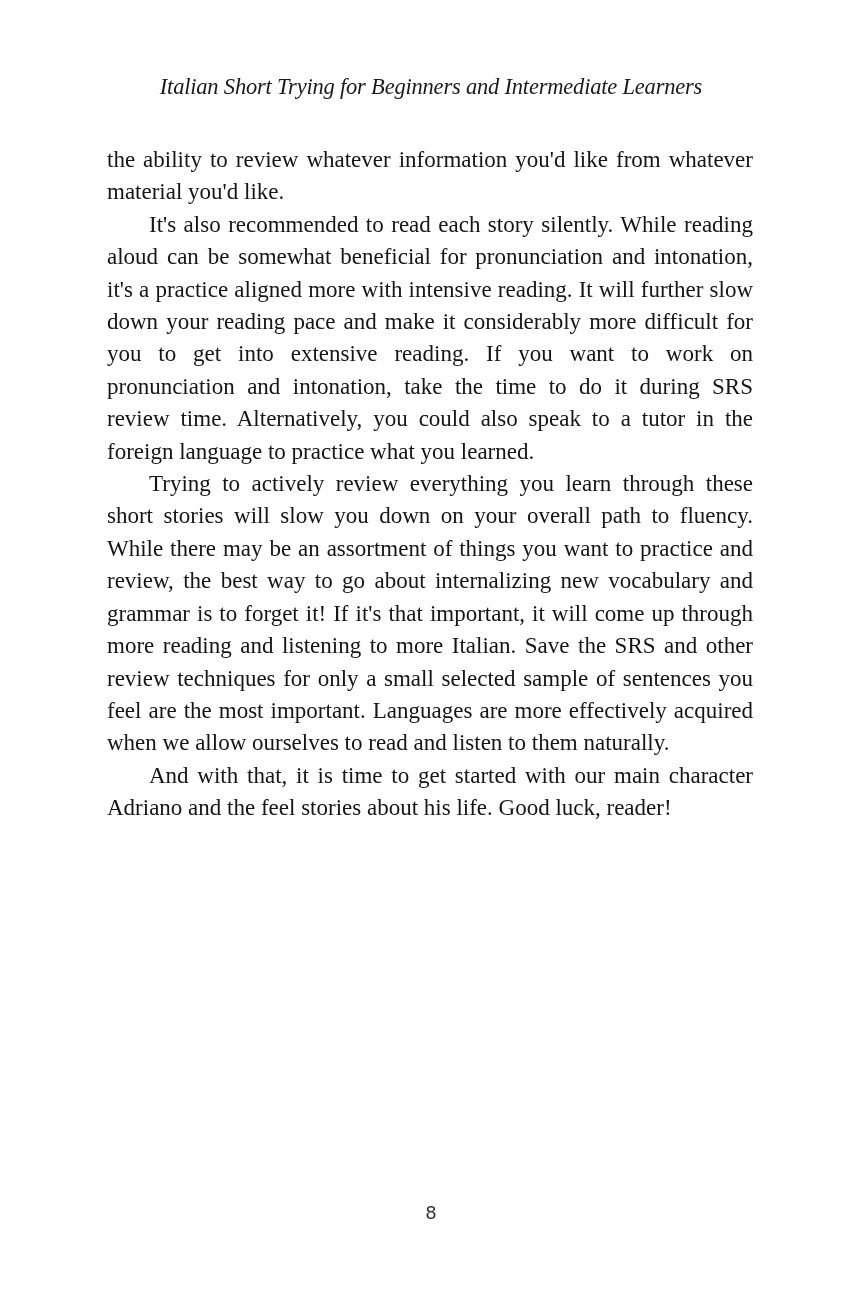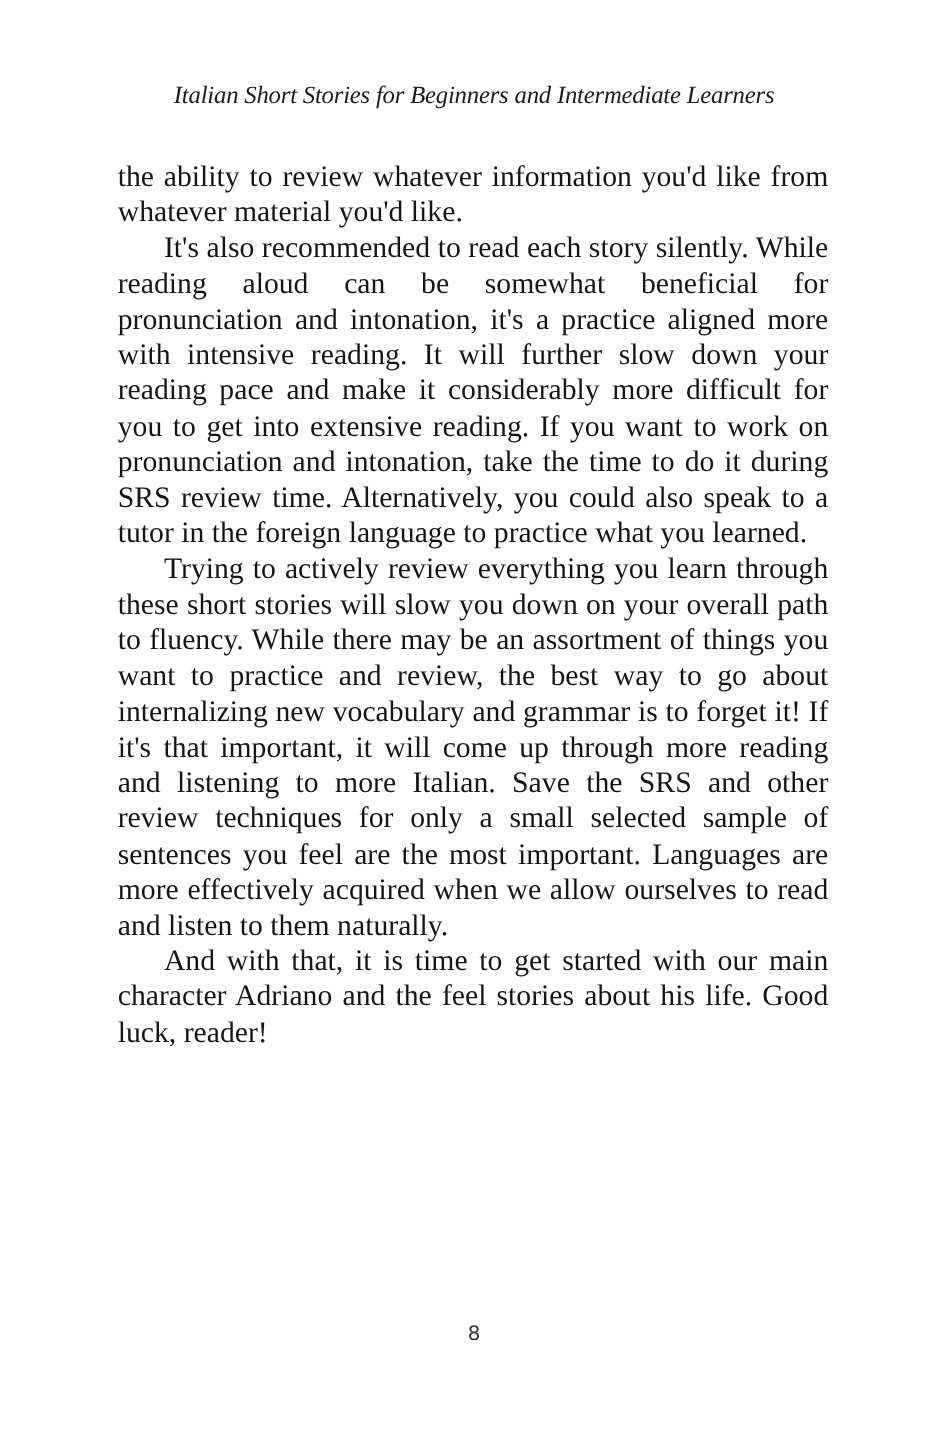--- a/index.html
+++ b/index.html
@@ -25,21 +25,21 @@
       font-size: 22.5px;
       letter-spacing: -0.2px;
       color: #1a1a1a;
     }
     .body-text {
       position: absolute;
       top: 144px;
       left: 107px;
       width: 646px;
       font-family: "Liberation Serif", "DejaVu Serif", serif;
-      font-size: 27px;
+      font-size: 23px;
       line-height: 32.4px;
       text-align: justify;
       color: #151515;
     }
     .body-text p {
       margin: 0;
       hyphens: none;
     }
     .body-text p.indent {
       text-indent: 42px;
@@ -52,21 +52,21 @@
       width: 862px;
       text-align: center;
       font-family: "DejaVu Sans", "Liberation Sans", sans-serif;
       font-size: 18px;
       color: #333333;
     }
   </style>
 </head>
 <body>
 
-<div class="running-header">Italian Short Stories for Beginners and Intermediate Learners</div>
+<div class="running-header">Italian Short Trying for Beginners and Intermediate Learners</div>
 
 <div class="body-text">
   <p>the ability to review whatever information you'd like from whatever material you'd like.</p>
   <p class="indent">It's also recommended to read each story silently. While reading aloud can be somewhat beneficial for pronunciation and intonation, it's a practice aligned more with intensive reading. It will further slow down your reading pace and make it considerably more difficult for you to get into extensive reading. If you want to work on pronunciation and intonation, take the time to do it during SRS review time. Alternatively, you could also speak to a tutor in the foreign language to practice what you learned.</p>
   <p class="indent">Trying to actively review everything you learn through these short stories will slow you down on your overall path to fluency. While there may be an assortment of things you want to practice and review, the best way to go about internalizing new vocabulary and grammar is to forget it! If it's that important, it will come up through more reading and listening to more Italian. Save the SRS and other review techniques for only a small selected sample of sentences you feel are the most important. Languages are more effectively acquired when we allow ourselves to read and listen to them naturally.</p>
   <p class="indent">And with that, it is time to get started with our main character Adriano and the feel stories about his life. Good luck, reader!</p>
 </div>
 
 <div class="page-number">8</div>
 

